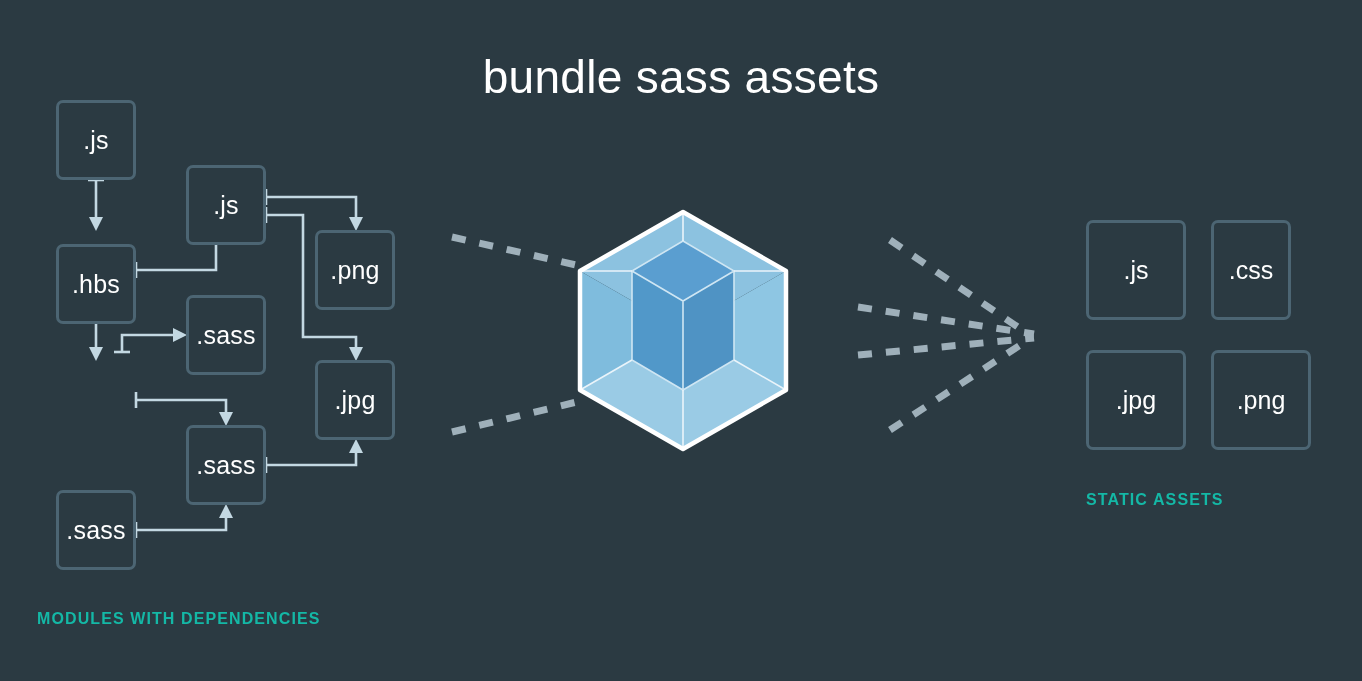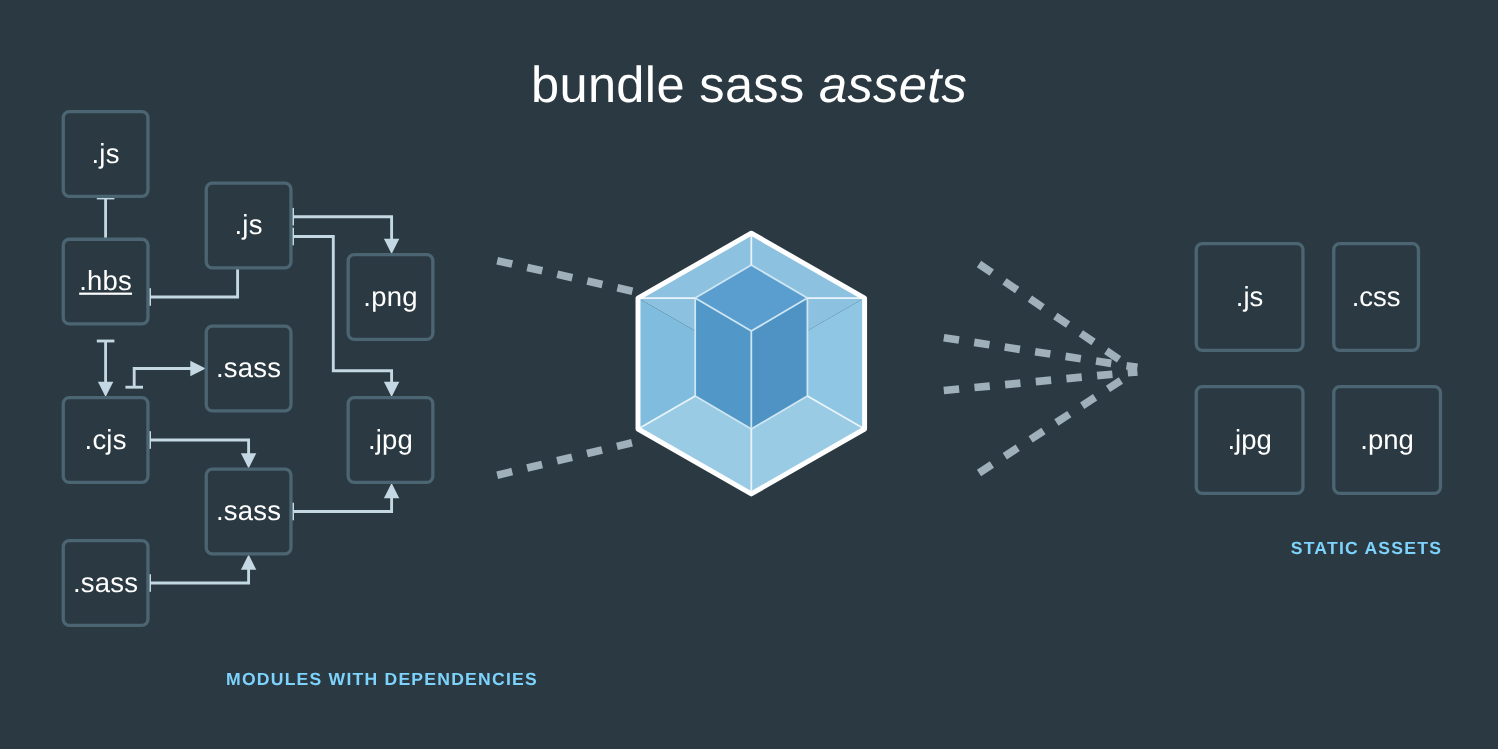--- a/index.html
+++ b/index.html
@@ -27,21 +27,21 @@
     top: 48px;
     width: 1362px;
     text-align: center;
     color: #ffffff;
     font-size: 46px;
     font-weight: 400;
     letter-spacing: 0.3px;
     line-height: 58px;
     white-space: pre;
   }
-  .title .t-strong { font-weight: 400; font-style: italic; }
+  .title .t-strong { font-weight: 400; }
 
   .mod-box {
     position: absolute;
     box-sizing: border-box;
     border: 3px solid #4c6573;
     border-radius: 7px;
     background: #2b3a42;
     color: #ffffff;
     font-size: 25px;
     display: flex;
@@ -56,25 +56,25 @@
     border-radius: 7px;
     background: #2b3a42;
     color: #ffffff;
     font-size: 25px;
     display: flex;
     align-items: center;
     justify-content: center;
   }
   .section-label {
     position: absolute;
-    color: #7dd3fc;
+    color: #14b8a6;
     font-size: 16px;
     font-weight: bold;
     letter-spacing: 1.1px;
-    text-align: right;
+    text-align: left;
     white-space: nowrap;
   }
   svg.layer {
     position: absolute;
     left: 0; top: 0;
     width: 1362px;
     height: 681px;
     overflow: visible;
   }
   .conn { fill: none; stroke: #c3d8e2; stroke-width: 2.6; stroke-linecap: butt; }
@@ -184,32 +184,29 @@
       <polygon class="conn-head" points="226,504 219,518 233,518"></polygon>
     </g>
   </svg>
 
   <div class="mod-box" style="left:56px;  top:100px; width:80px; height:80px;">
       <span>.js</span>
     </div>
   <div class="mod-box" style="left:186px; top:165px; width:80px; height:80px;">
       <span>.js</span>
     </div>
-  <div class="mod-box" style="left:56px;  top:216px; width:80px; height:80px;text-decoration:underline;">
+  <div class="mod-box" style="left:56px;  top:244px; width:80px; height:80px;">
       <span>.hbs</span>
     </div>
   <div class="mod-box" style="left:315px; top:230px; width:80px; height:80px;">
       <span>.png</span>
     </div>
   <div class="mod-box" style="left:186px; top:295px; width:80px; height:80px;">
       <span>.sass</span>
     </div>
-  <div class="mod-box" style="left:56px;  top:360px; width:80px; height:80px;">
-      <span>.cjs</span>
-    </div>
   <div class="mod-box" style="left:315px; top:360px; width:80px; height:80px;">
       <span>.jpg</span>
     </div>
   <div class="mod-box" style="left:186px; top:425px; width:80px; height:80px;">
       <span>.sass</span>
     </div>
   <div class="mod-box" style="left:56px;  top:490px; width:80px; height:80px;">
       <span>.sass</span>
     </div>
 

